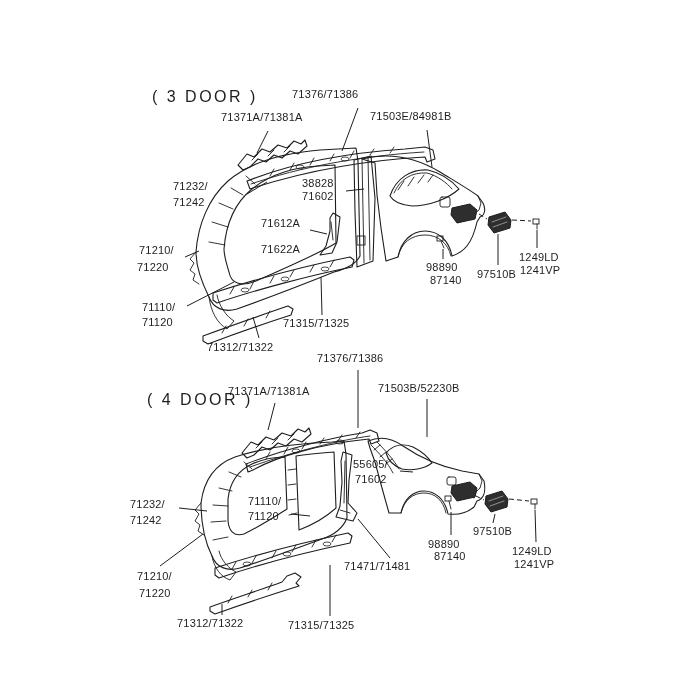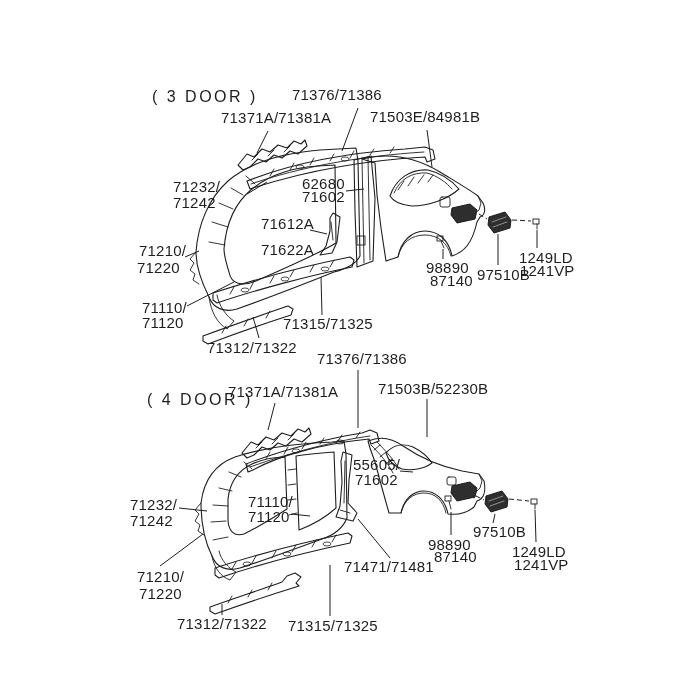--- a/index.html
+++ b/index.html
@@ -4,21 +4,21 @@
 <style>
   html,body{margin:0;padding:0;}
   body{
     width:700px;height:700px;position:relative;overflow:hidden;
     background:#ffffff;
     font-family:"Liberation Sans", sans-serif;
   }
   #art{position:absolute;left:0;top:0;}
   .lbl{
     position:absolute;
-    font-size:15px;line-height:15px;letter-spacing:.2px;
+    font-size:11px;line-height:15px;letter-spacing:.2px;
     color:#1e1e1e;white-space:nowrap;
   }
   .hdr{font-size:16px;letter-spacing:2.5px;font-weight:400;margin-top:12px;}
   svg .ln{stroke:#1e1e1e;stroke-width:1.1;fill:none;stroke-linecap:round;stroke-linejoin:round;}
   svg .thin{stroke:#1e1e1e;stroke-width:.9;fill:none;stroke-linecap:round;}
   svg .leader{stroke:#1e1e1e;stroke-width:1;fill:none;}
   svg .dash{stroke:#1e1e1e;stroke-width:1;fill:none;stroke-dasharray:5 3;}
   svg .dark{stroke:#1e1e1e;stroke-width:1;fill:#2e2e2e;}
   svg .hole{stroke:#1e1e1e;stroke-width:.8;fill:none;}
 </style>
@@ -203,21 +203,21 @@
     </g>
   </g>
 </svg>
 
 <div class="lbl hdr" style="left:152px;top:77px">( 3 DOOR )</div>
 <div class="lbl" style="left:292px;top:87px">71376/71386</div>
 <div class="lbl" style="left:221px;top:110px">71371A/71381A</div>
 <div class="lbl" style="left:370px;top:109px">71503E/84981B</div>
 <div class="lbl" style="left:173px;top:179px">71232/</div>
 <div class="lbl" style="left:173px;top:195px">71242</div>
-<div class="lbl" style="left:302px;top:176px">62680</div>
+<div class="lbl" style="left:302px;top:176px">38828</div>
 <div class="lbl" style="left:302px;top:189px">71602</div>
 <div class="lbl" style="left:261px;top:216px">71612A</div>
 <div class="lbl" style="left:261px;top:242px">71622A</div>
 <div class="lbl" style="left:139px;top:243px">71210/</div>
 <div class="lbl" style="left:137px;top:260px">71220</div>
 <div class="lbl" style="left:142px;top:300px">71110/</div>
 <div class="lbl" style="left:142px;top:315px">71120</div>
 <div class="lbl" style="left:283px;top:316px">71315/71325</div>
 <div class="lbl" style="left:207px;top:340px">71312/71322</div>
 <div class="lbl" style="left:426px;top:260px">98890</div>

